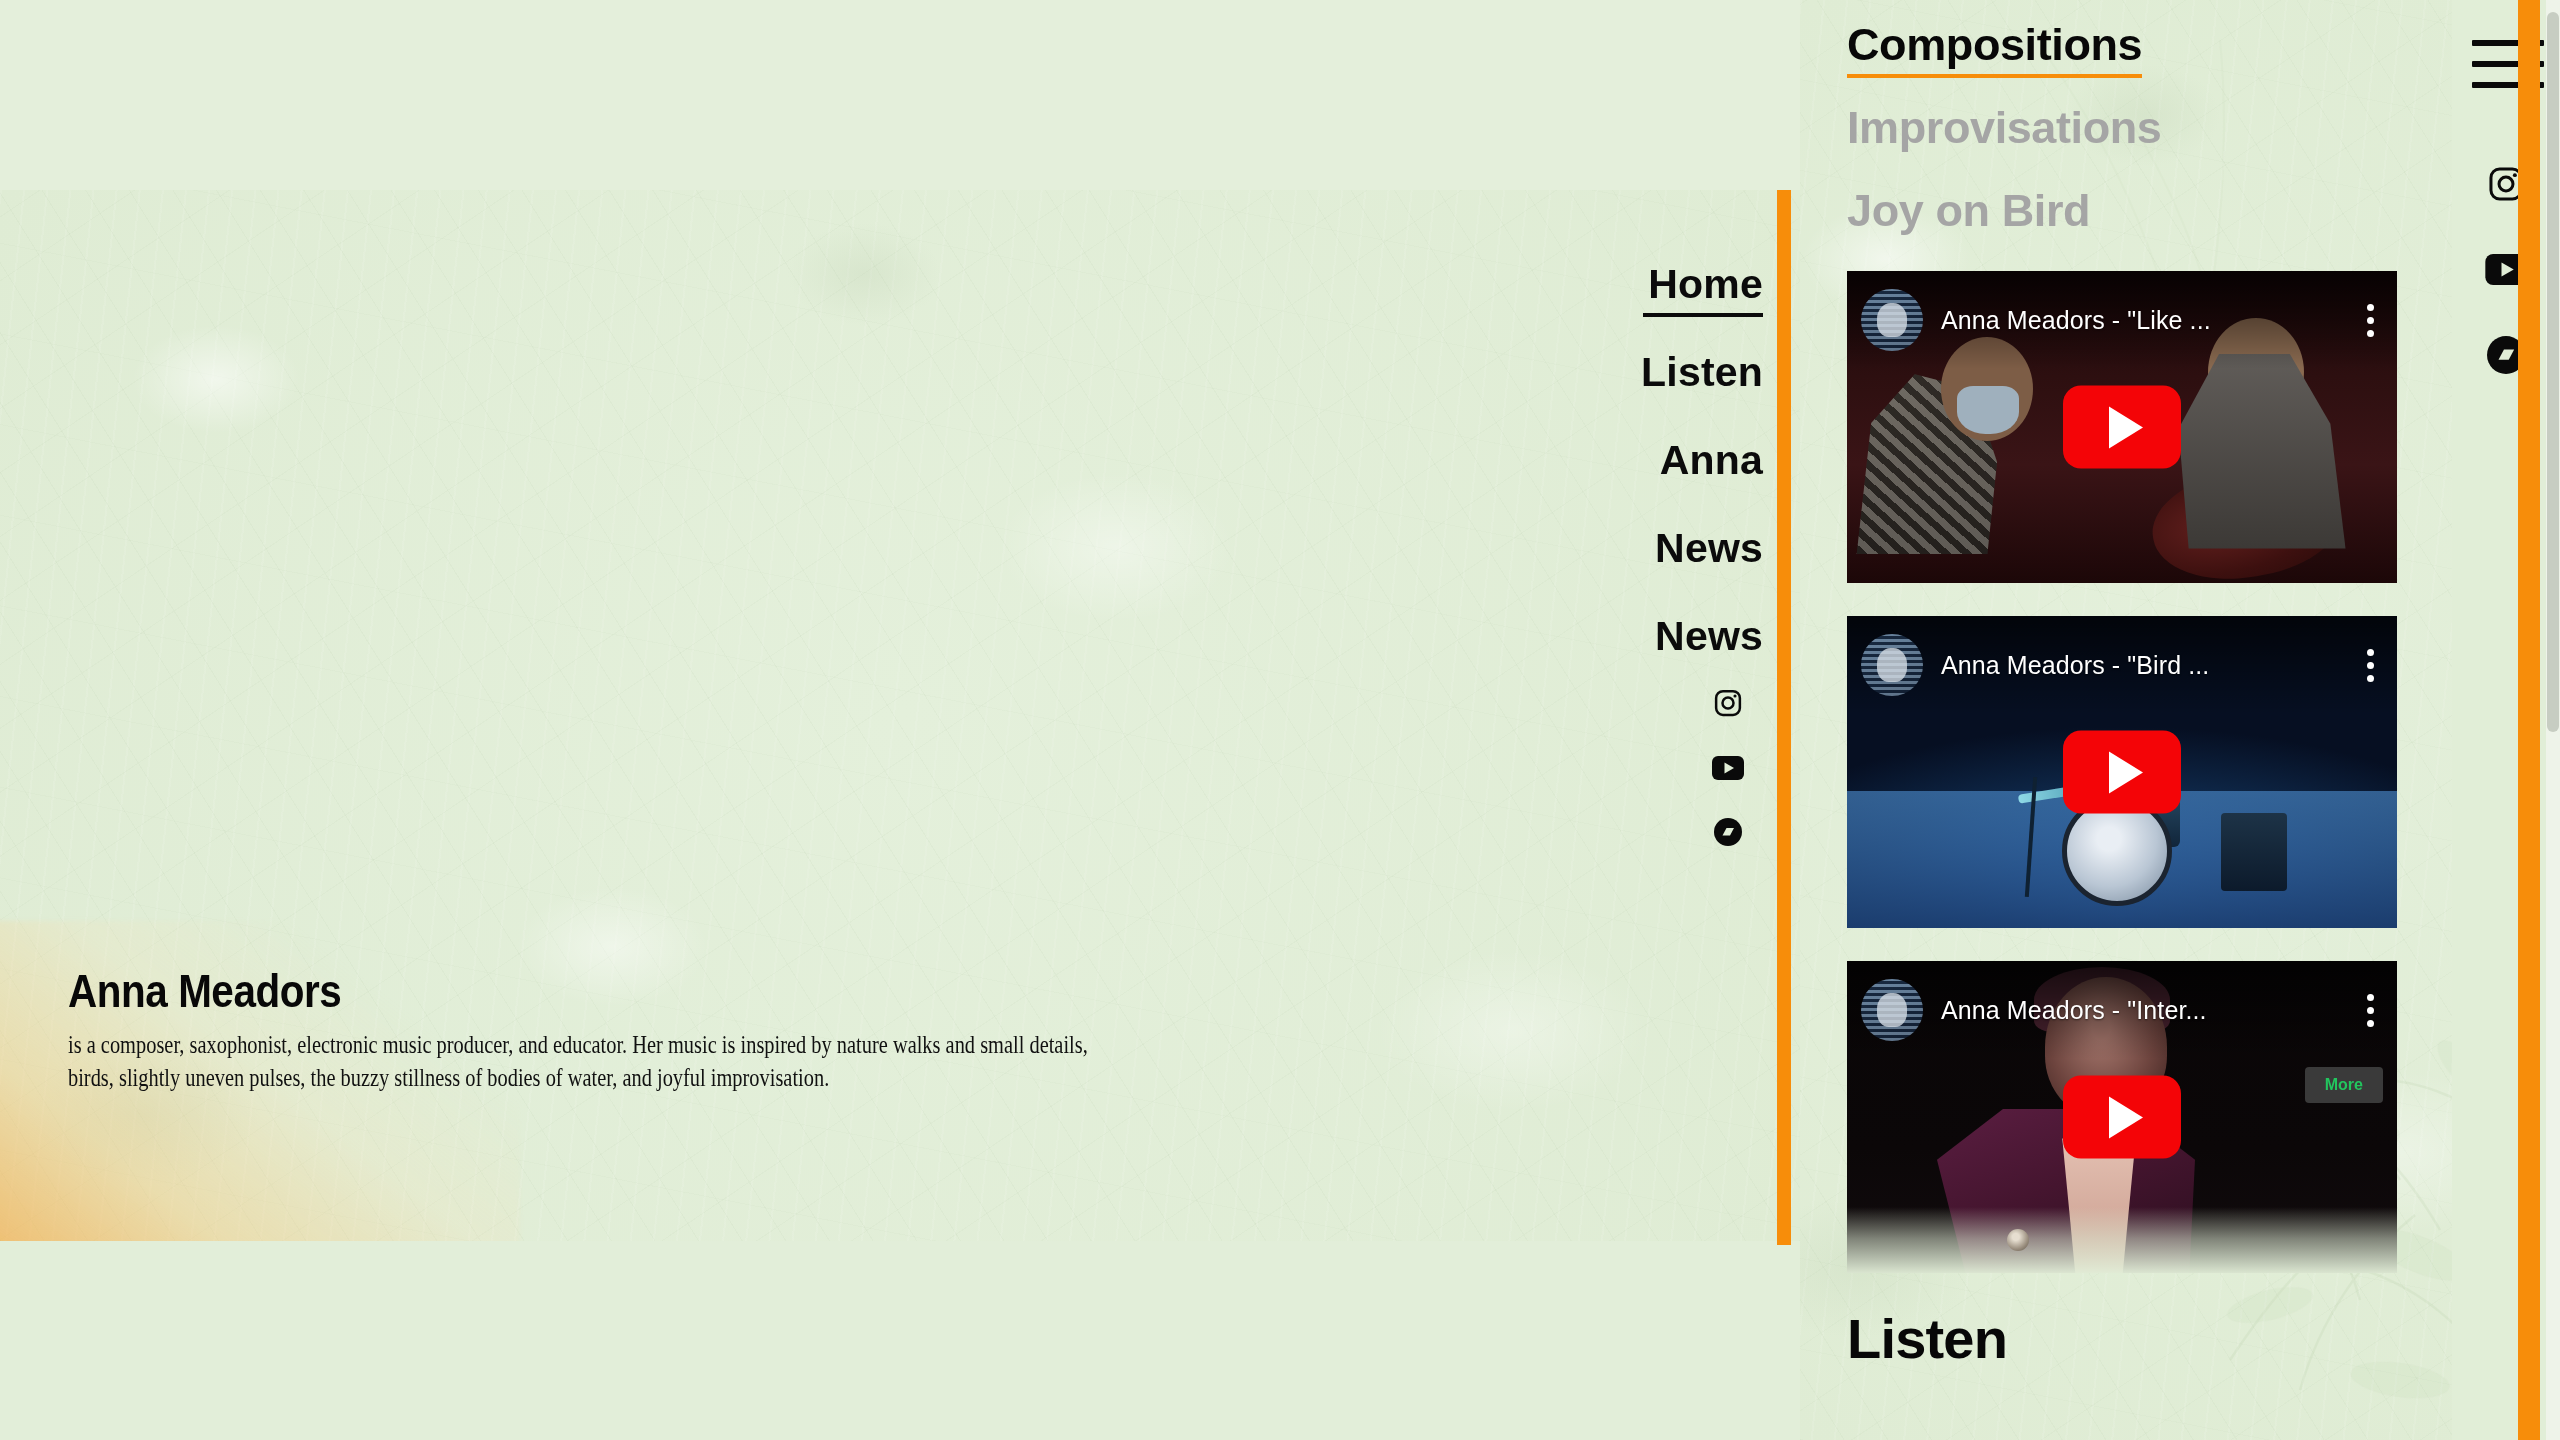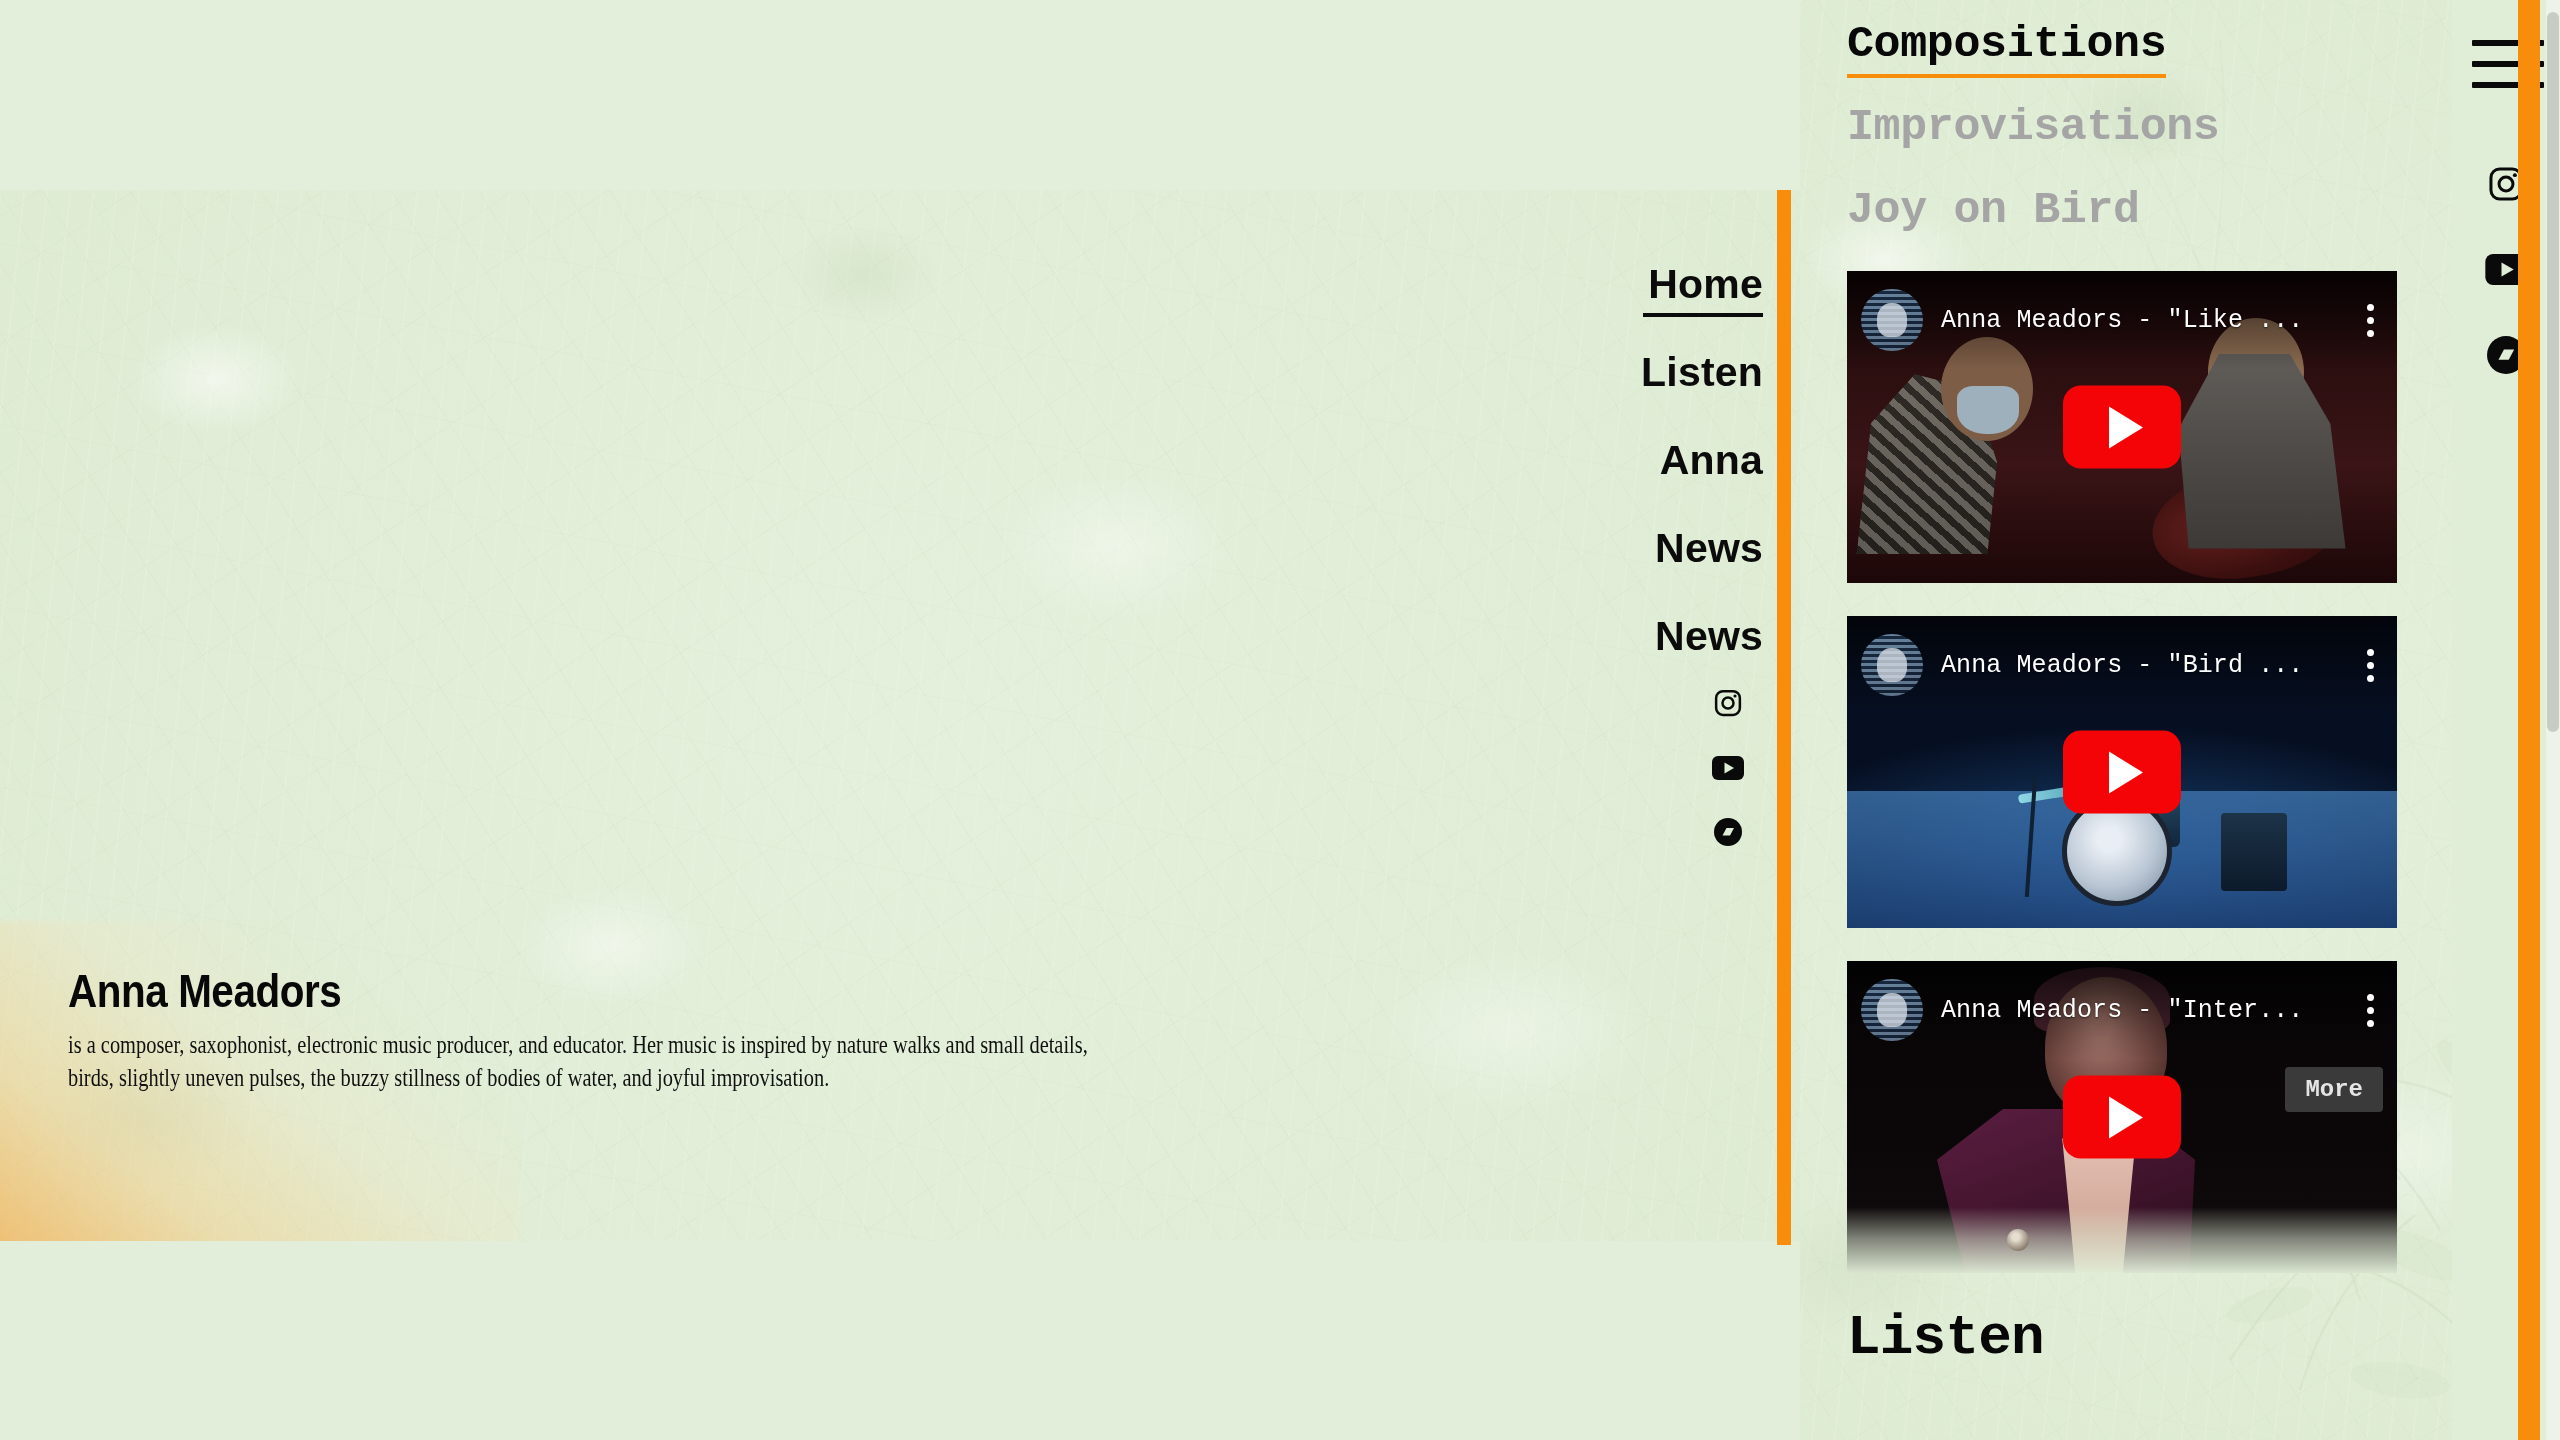--- a/index.html
+++ b/index.html
@@ -163,21 +163,20 @@
   #foliage {
     position:absolute; left:0; top:0;
     width:716px; height:1440px;
     pointer-events:none;
     opacity:.55;
   }
   #rp-inner {
     position:relative;
     z-index:2;
     padding:22px 0 0 47px;
-    font-family:Liberation Mono, monospace;
   }
   .tab {
     font-size:45px;
     font-weight:700;
     letter-spacing:-.4px;
     line-height:1.0;
     margin-bottom:38px;
     cursor:pointer;
     width:max-content;
     white-space:nowrap;
@@ -363,22 +362,22 @@
     width:0; height:0;
     border-left:34px solid #fff;
     border-top:21px solid transparent;
     border-bottom:21px solid transparent;
     margin-left:8px;
   }
   .yt-tooltip {
     position:absolute;
     right:14px; top:106px;
     background:#3a3a3a;
-    color:#e5e5e5;
-    font-size:24px;
+    color:#22c55e;
+    font-size:16px;
     font-weight:700;
     padding:9px 20px;
     border-radius:4px;
     z-index:6;
     white-space:nowrap;
   }
 
   
   #listen-head {
     position:relative;

